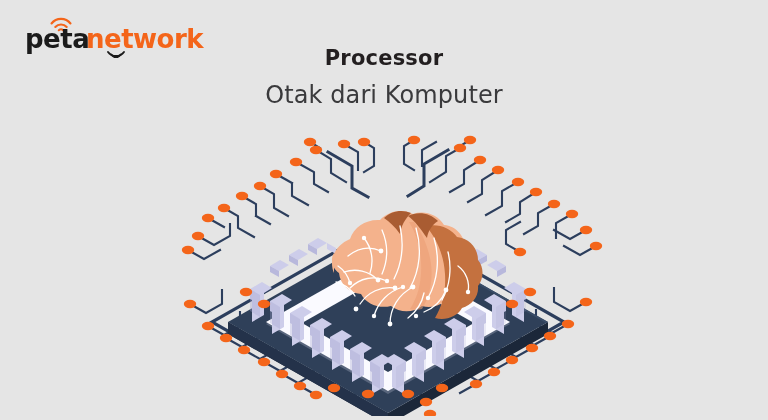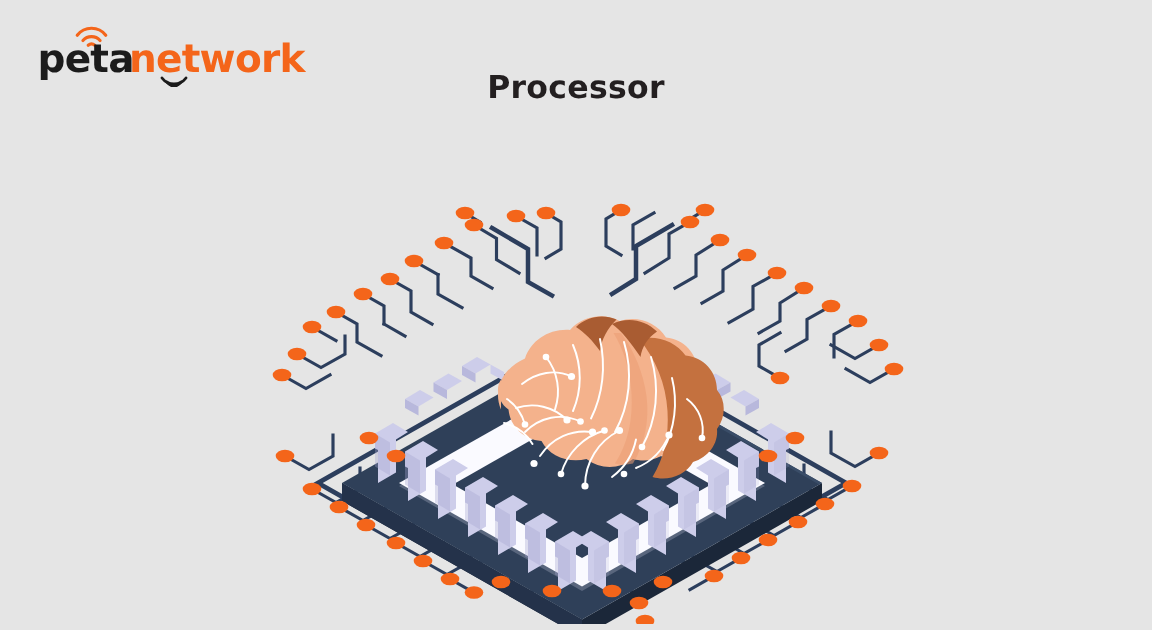--- a/index.html
+++ b/index.html
@@ -123,20 +123,21 @@
 
     <g>
       <path d="M84.0 40.0 A 10 10 0 0 0 100.0 40.0" fill="none" stroke="#1b1b1b" stroke-width="1.9" stroke-linecap="round"></path>
       <path d="M87.2 42.6 A 6 6 0 0 0 96.8 42.6" fill="none" stroke="#1b1b1b" stroke-width="1.9" stroke-linecap="round"></path>
       <path d="M90.2 44.8 A 2.6 2.6 0 0 0 93.8 44.8" fill="none" stroke="#1b1b1b" stroke-width="1.9" stroke-linecap="round"></path>
     </g>
   </svg>
 
   <div id="heading-block">
     <div id="page-title">Processor</div>
+    <div id="page-subtitle">Otak dari Komputer</div>
   </div>
 
   <svg id="illustration" viewBox="0 0 440 290">
 
     <g>
 
       <path class="trace" d="M148 24 L 163 33 L 163 47 L 178 56"></path>
       <path class="trace" d="M128 36 L 146 46 L 146 58 L 160 66"></path>
       <path class="trace" d="M108 48 L 124 57"></path>
       <path class="trace" d="M124 57 L 124 70 L 140 79"></path>

